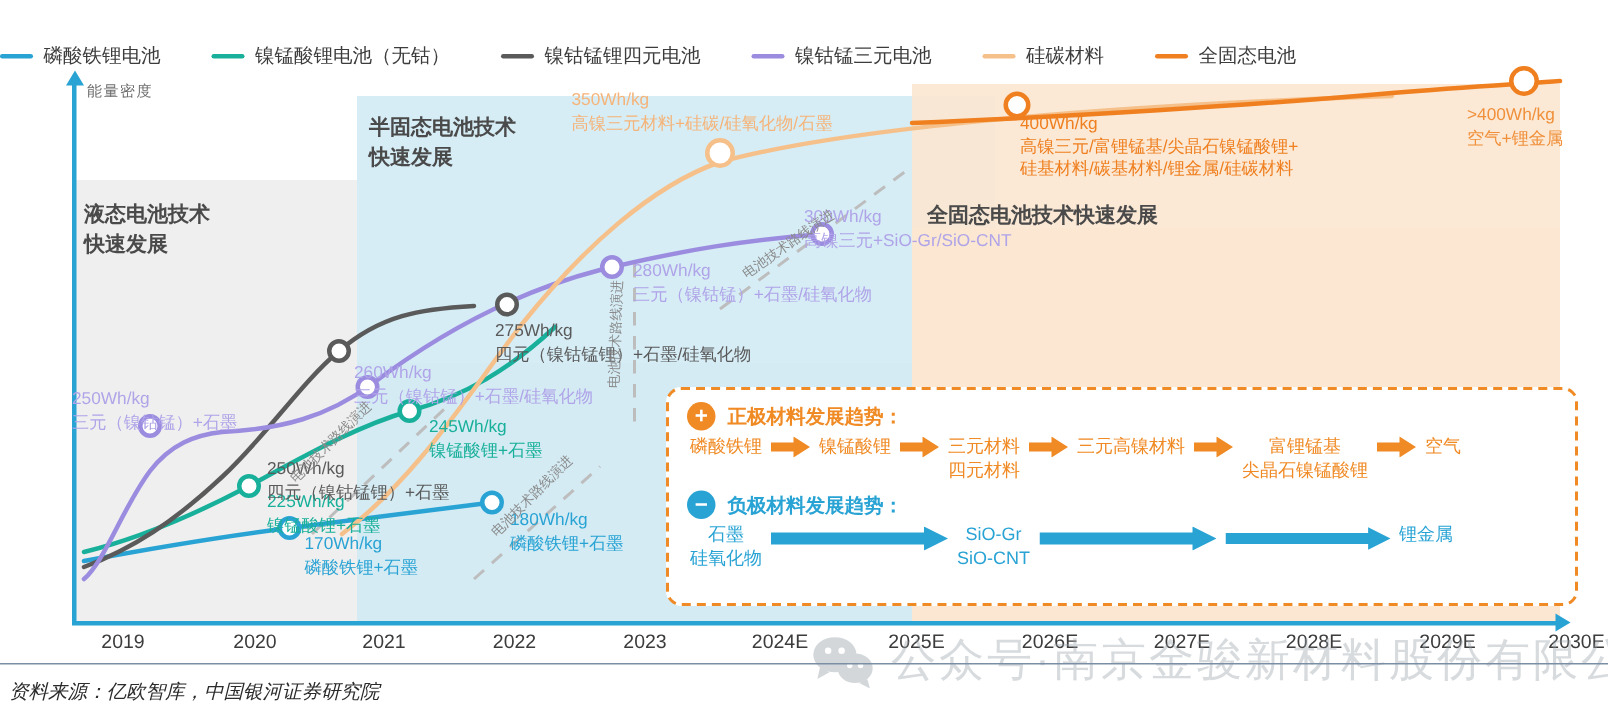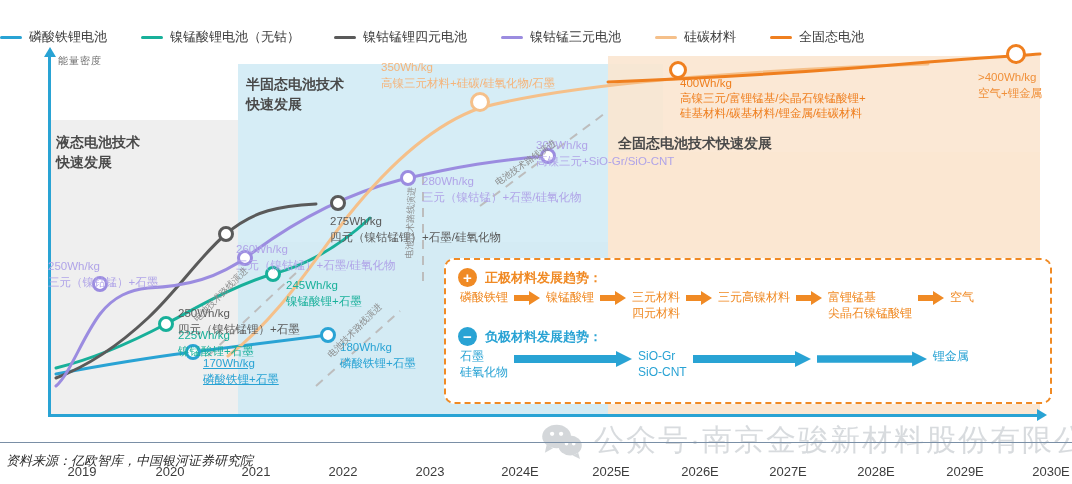--- a/index.html
+++ b/index.html
@@ -39,21 +39,21 @@
   
   .y-axis{position:absolute;left:0;top:0;width:3px;height:360px;background:#29a3d4;}
   .y-arrow{position:absolute;left:-4px;top:-9px;width:0;height:0;
     border-left:6px solid transparent;border-right:6px solid transparent;border-bottom:10px solid #29a3d4;}
   .y-label{position:absolute;left:10px;top:-2px;font-size:10px;color:#6d6d6d;letter-spacing:1px;}
   .x-axis{position:absolute;left:0;top:358px;width:992px;height:3px;background:#29a3d4;}
   .x-arrow{position:absolute;left:989px;top:353px;width:0;height:0;
     border-top:6px solid transparent;border-bottom:6px solid transparent;border-left:10px solid #29a3d4;}
 
   .xticks{position:absolute;left:48px;top:420px;width:992px;height:20px;}
-  .xtick{position:absolute;font-size:13px;color:#3c3c3c;transform:translateX(-50%);white-space:nowrap;margin-top:44px;}
+  .xtick{position:absolute;font-size:13px;color:#3c3c3c;transform:translateX(-50%);white-space:nowrap;}
 
   svg.curves{position:absolute;left:0;top:0;width:992px;height:360px;overflow:visible;}
 
   .dot{position:absolute;width:16px;height:16px;border-radius:50%;background:#fff;
        box-sizing:border-box;transform:translate(-8px,-8px);}
 
   .ptlab{position:absolute;font-size:11.5px;line-height:1.35;white-space:nowrap;}
   .ptlab b{font-weight:normal;display:block;}
 
   .diaglab{position:absolute;font-size:9px;color:#8a8a8a;white-space:nowrap;}
@@ -67,21 +67,21 @@
   .mat-head{display:flex;align-items:center;gap:8px;margin-bottom:3px;}
   .circ{width:19px;height:19px;border-radius:50%;display:flex;align-items:center;justify-content:center;
         color:#fff;font-size:15px;font-weight:bold;line-height:1;flex:none;}
   .circ-plus{background:#f08a24;}
   .circ-minus{background:#29a3d4;}
   .mat-head-t{font-size:13px;font-weight:bold;}
   .t-orange{color:#f08a24;}
   .t-blue{color:#29a3d4;}
 
   .mrow{display:flex;align-items:flex-start;gap:6px;margin-left:2px;}
-  .mcell{font-size:12px;line-height:1.3;white-space:pre-line;}
+  .mcell{font-size:12px;line-height:1.3;white-space:pre-line;text-align:center;}
   .arrow-o{flex:none;margin-top:1px;}
   .arrow-b{flex:none;margin-top:2px;}
 
   
   .rule{position:absolute;left:0;width:1072px;height:1px;background:#7a8fa6;}
   .rule-top{top:442px;}
   .source{position:absolute;left:6px;top:452px;font-size:13px;font-style:italic;color:#2b2b2b;
           font-family:"Liberation Serif","DejaVu Serif",serif;}
 
   
@@ -173,21 +173,21 @@
     <div class="dot" style="left:178px;top:178px;border:3px solid #5a5a5a;"></div>
     <div class="dot" style="left:290px;top:147px;border:3px solid #5a5a5a;"></div>
     <div class="dot" style="left:52px;top:228px;border:3px solid #9b8ce0;"></div>
     <div class="dot" style="left:197px;top:202px;border:3px solid #9b8ce0;"></div>
     <div class="dot" style="left:360px;top:122px;border:3px solid #9b8ce0;"></div>
     <div class="dot" style="left:500px;top:100px;border:3px solid #9b8ce0;"></div>
     <div class="dot" style="left:432px;top:46px;width:20px;height:20px;transform:translate(-10px,-10px);border:3px solid #f5c08a;"></div>
     <div class="dot" style="left:630px;top:14px;width:18px;height:18px;transform:translate(-9px,-9px);border:3px solid #ef7f1f;"></div>
     <div class="dot" style="left:968px;top:-2px;width:20px;height:20px;transform:translate(-10px,-10px);border:3px solid #ef7f1f;"></div>
 
-    <div class="ptlab" style="left:155px;top:300px;color:#29a3d4;text-decoration:underline;">
+    <div class="ptlab" style="left:155px;top:300px;color:#29a3d4;">
       <b>170Wh/kg</b>
         <b>磷酸铁锂+石墨</b>
     </div>
     <div class="ptlab" style="left:292px;top:284px;color:#29a3d4;">
       <b>180Wh/kg</b>
         <b>磷酸铁锂+石墨</b>
     </div>
     <div class="ptlab" style="left:130px;top:272px;color:#18b09a;">
       <b>225Wh/kg</b>
         <b>镍锰酸锂+石墨</b>

